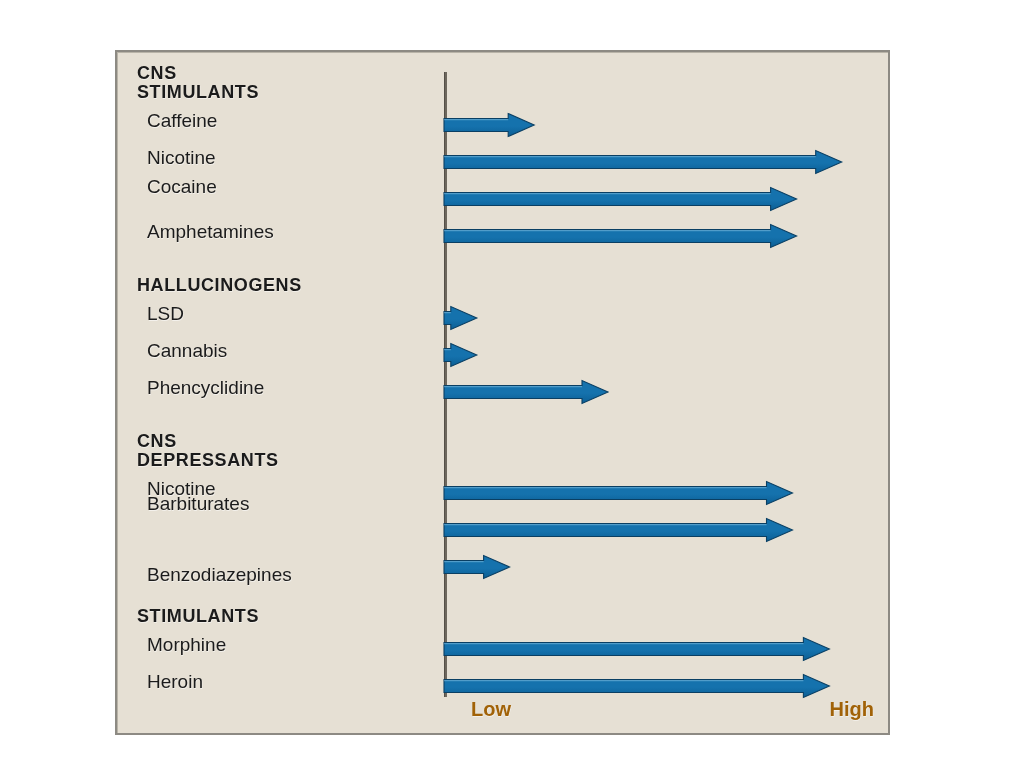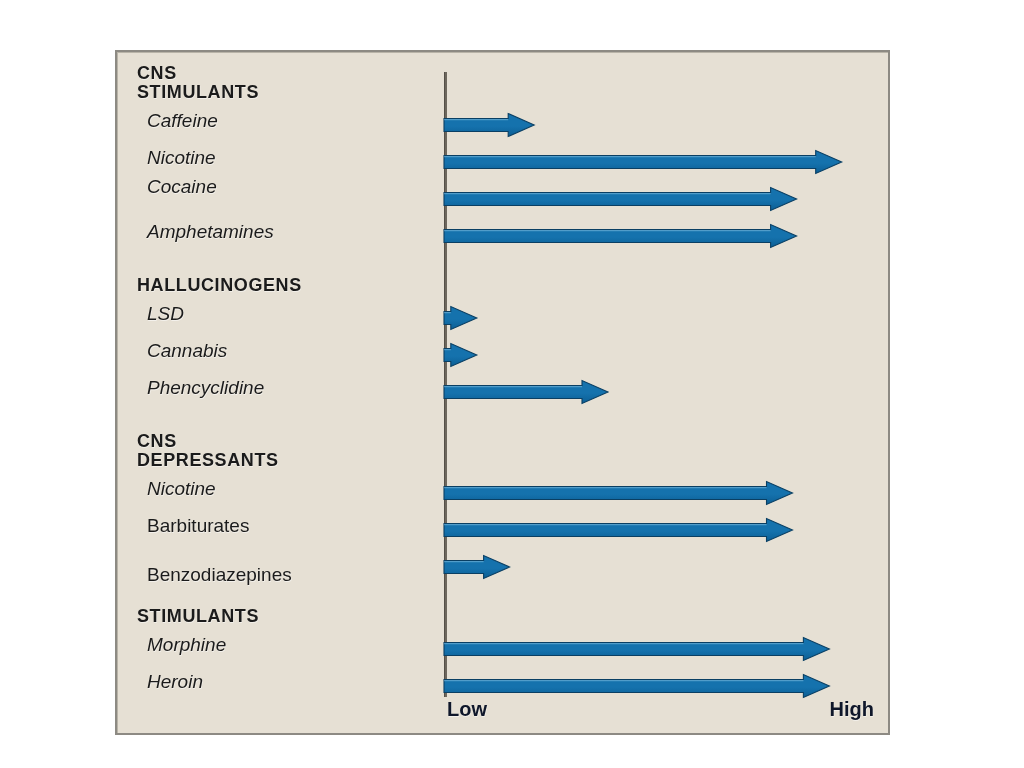--- a/index.html
+++ b/index.html
@@ -69,37 +69,38 @@
 
   .row-label {
     position: absolute;
     left: 30px;
     font-size: 19px;
     color: #1b1b1b;
     line-height: 22px;
     white-space: nowrap;
     text-shadow: 0.5px 0.5px 0 rgba(255,255,255,0.55);
   }
-  .row-label.italic { font-style: italic; }
+  .row-label.italic { }
 
   
   .arrow {
     position: absolute;
     height: 24px;
   }
   .arrow svg { display: block; width: 100%; height: 100%; overflow: visible; }
 
   
   .axis-tick {
     position: absolute;
     bottom: 12px;
     font-size: 20px;
     font-weight: bold;
-    color: #0f172a;
+    color: #a16207;
     text-shadow: 0.5px 0.5px 0 rgba(255,255,255,0.5);
+    margin-left: 24px;
   }
   #axis-low  { left: 330px; }
   #axis-high { right: 14px; }
 </style>
 </head>
 <body>
 
 <div id="stage">
 
   <div id="figure-frame">
@@ -219,21 +220,21 @@
                 <linearGradient id="g2_0" x1="0" y1="0" x2="0" y2="1">
                   <stop offset="0%" stop-color="#1572ad"></stop>
                   <stop offset="55%" stop-color="#1572ad"></stop>
                   <stop offset="100%" stop-color="#0b5e94"></stop>
                 </linearGradient>
               </defs>
               <polygon points="0,5.5 322.5,5.5 322.5,0.5 348.5,12 322.5,23.5 322.5,18.5 0,18.5" fill="url(#g2_0)" stroke="#0a3f63" stroke-width="1.1" stroke-linejoin="miter"></polygon>
               <polyline points="0,6.7 322.5,6.7" fill="none" stroke="#9fd3ef" stroke-width="1" opacity="0.55"></polyline>
             </svg>
           </div>
-          <div class="row-label" style="top: 463px;">Barbiturates</div>
+          <div class="row-label" style="top: 441px;">Barbiturates</div>
           <div class="arrow" style="left: 327px; top: 466px; width: 348.5px;">
             <svg viewBox="0 0 348.5 24" preserveAspectRatio="none">
               <defs>
                 <linearGradient id="g2_1" x1="0" y1="0" x2="0" y2="1">
                   <stop offset="0%" stop-color="#1572ad"></stop>
                   <stop offset="55%" stop-color="#1572ad"></stop>
                   <stop offset="100%" stop-color="#0b5e94"></stop>
                 </linearGradient>
               </defs>
               <polygon points="0,5.5 322.5,5.5 322.5,0.5 348.5,12 322.5,23.5 322.5,18.5 0,18.5" fill="url(#g2_1)" stroke="#0a3f63" stroke-width="1.1" stroke-linejoin="miter"></polygon>

